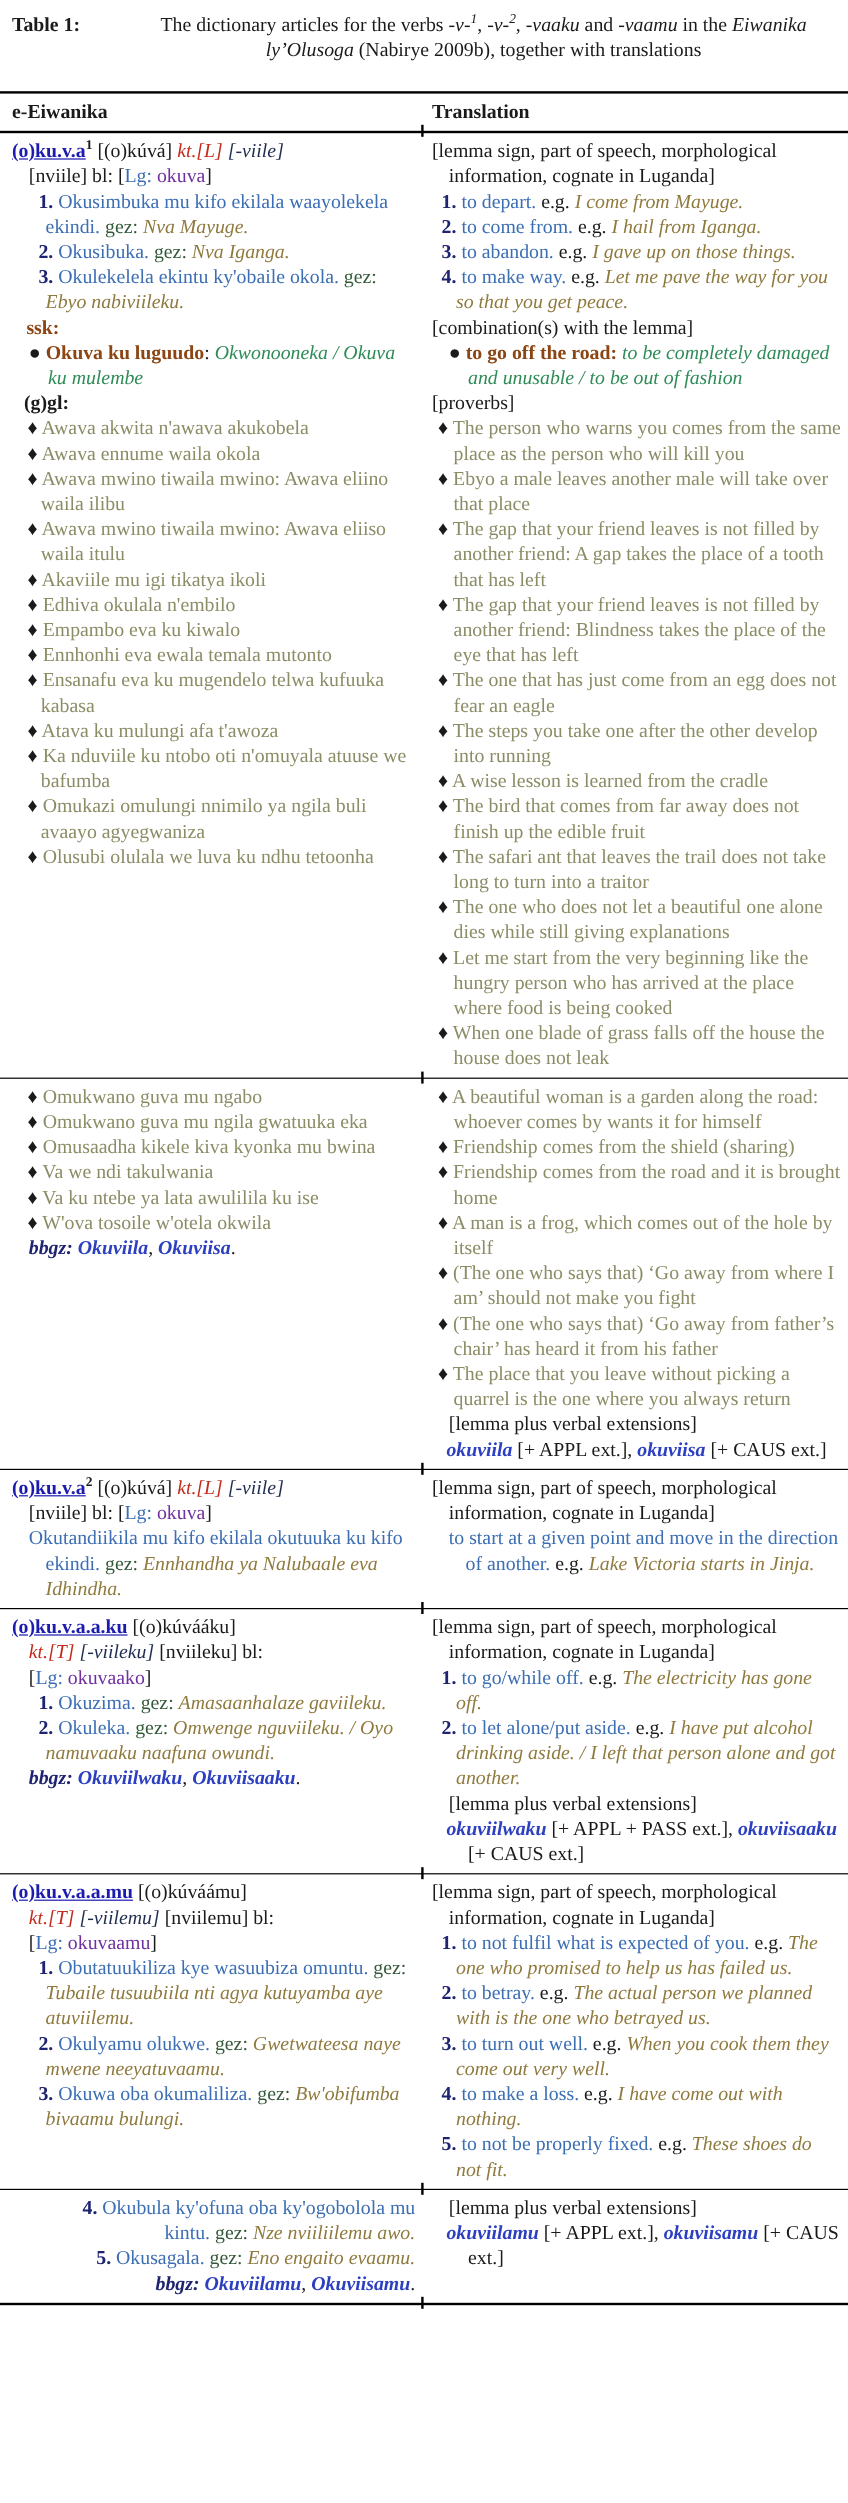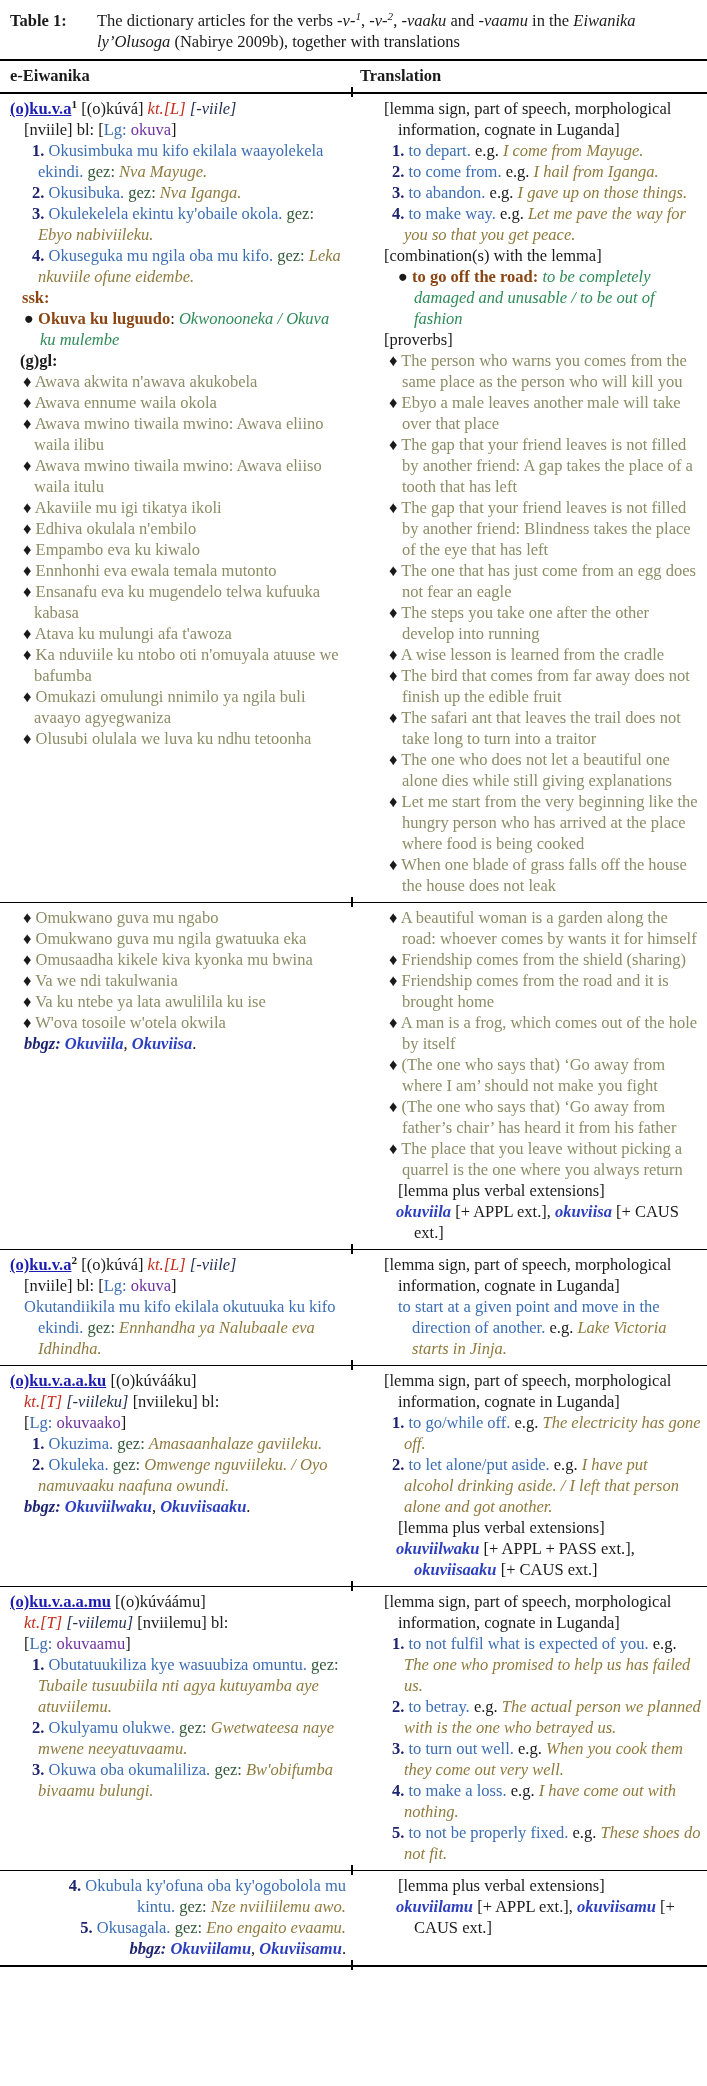--- a/index.html
+++ b/index.html
@@ -7,32 +7,32 @@
   body {
     width: 707px;
     font-family: "Liberation Serif", "DejaVu Serif", serif;
     font-size: 16.5px;
     line-height: 21px;
     color: #1a1a1a;
   }
   .page { width:707px; padding: 8px 0 4px 0; }
 
   
-  .caption { display:flex; padding: 2px 10px 0 10px; margin-bottom: 7px; }
+  .caption { display:flex; padding: 2px 10px 0 10px; margin-bottom: 24px; gap: 12px; }
   .cap-label { flex:none; width:87px; font-weight:bold; }
-  .cap-text { flex:1; }
+  .cap-text { flex:1;text-align:center; }
   .s-cap { color:#1a1a1a; }
   .s-capit { color:#1a1a1a; font-style:italic; }
   .s-capsup { color:#1a1a1a; font-style:italic; vertical-align:super; font-size:68%; line-height:0; }
 
   
   .dict-table { border-top:2px solid #000; border-bottom:2px solid #000; width:707px; }
   .row { display:flex; position:relative; }
   .row::after { content:""; position:absolute; left:351px; bottom:-5px; width:1.5px; height:10px; background:#000; }
-  .brow { border-bottom:1.5px solid #000;gap:24px; }
+  .brow { border-bottom:1.5px solid #000; }
   .brow:last-child { border-bottom:none; }
   .thead { border-bottom:2px solid #000; }
   .th { font-weight:bold; padding-top:3px; padding-bottom:3px; }
   .cell { padding:4px 6px 6px 10px; }
   .cell.left  { flex:none; width:352px; }
   .cell.right { flex:1; padding-left:8px; }
 
   
   .para { margin:0; }
   .p-lem  { padding-left:0; }
@@ -89,21 +89,20 @@
       <div class="cell right th">Translation</div>
     </div>
     <div id="tbody">
         <div class="row brow">
           <div class="cell left">
             <div class="para p-lem"><span class="s-lemma">(o)ku.v.a</span><span class="s-sup">1</span><span class="s-plain"> [(o)kúvá] </span><span class="s-pos">kt.[L]</span><span class="s-plain"> </span><span class="s-morph">[-viile]</span></div>
             <div class="para p-sub"><span class="s-plain">[nviile] bl: [</span><span class="s-lgl">Lg:</span><span class="s-plain"> </span><span class="s-lg">okuva</span><span class="s-plain">]</span></div>
             <div class="para p-num"><span class="s-num">1. </span><span class="s-def">Okusimbuka mu kifo ekilala waayolekela ekindi. </span><span class="s-gez">gez: </span><span class="s-ex">Nva Mayuge.</span></div>
             <div class="para p-num"><span class="s-num">2. </span><span class="s-def">Okusibuka. </span><span class="s-gez">gez: </span><span class="s-ex">Nva Iganga.</span></div>
             <div class="para p-num"><span class="s-num">3. </span><span class="s-def">Okulekelela ekintu ky'obaile okola. </span><span class="s-gez">gez: </span><span class="s-ex">Ebyo nabiviileku.</span></div>
-            <div class="para p-num"><span class="s-num">4. </span><span class="s-def">Okuseguka mu ngila oba mu kifo. </span><span class="s-gez">gez: </span><span class="s-ex">Leka nkuviile ofune eidembe.</span></div>
             <div class="para p-ssk"><span class="s-ssk">ssk:</span></div>
             <div class="para p-bul"><span class="s-dia">● </span><span class="s-combo">Okuva ku luguudo</span><span class="s-plain">: </span><span class="s-cdef">Okwonooneka / Okuva ku mulembe</span></div>
             <div class="para p-ggl"><span class="s-ggl">(g)gl:</span></div>
             <div class="para p-dia"><span class="s-dia">♦ </span><span class="s-prov">Awava akwita n'awava akukobela</span></div>
             <div class="para p-dia"><span class="s-dia">♦ </span><span class="s-prov">Awava ennume waila okola</span></div>
             <div class="para p-dia"><span class="s-dia">♦ </span><span class="s-prov">Awava mwino tiwaila mwino: Awava eliino waila ilibu</span></div>
             <div class="para p-dia"><span class="s-dia">♦ </span><span class="s-prov">Awava mwino tiwaila mwino: Awava eliiso waila itulu</span></div>
             <div class="para p-dia"><span class="s-dia">♦ </span><span class="s-prov">Akaviile mu igi tikatya ikoli</span></div>
             <div class="para p-dia"><span class="s-dia">♦ </span><span class="s-prov">Edhiva okulala n'embilo</span></div>
             <div class="para p-dia"><span class="s-dia">♦ </span><span class="s-prov">Empambo eva ku kiwalo</span></div>

